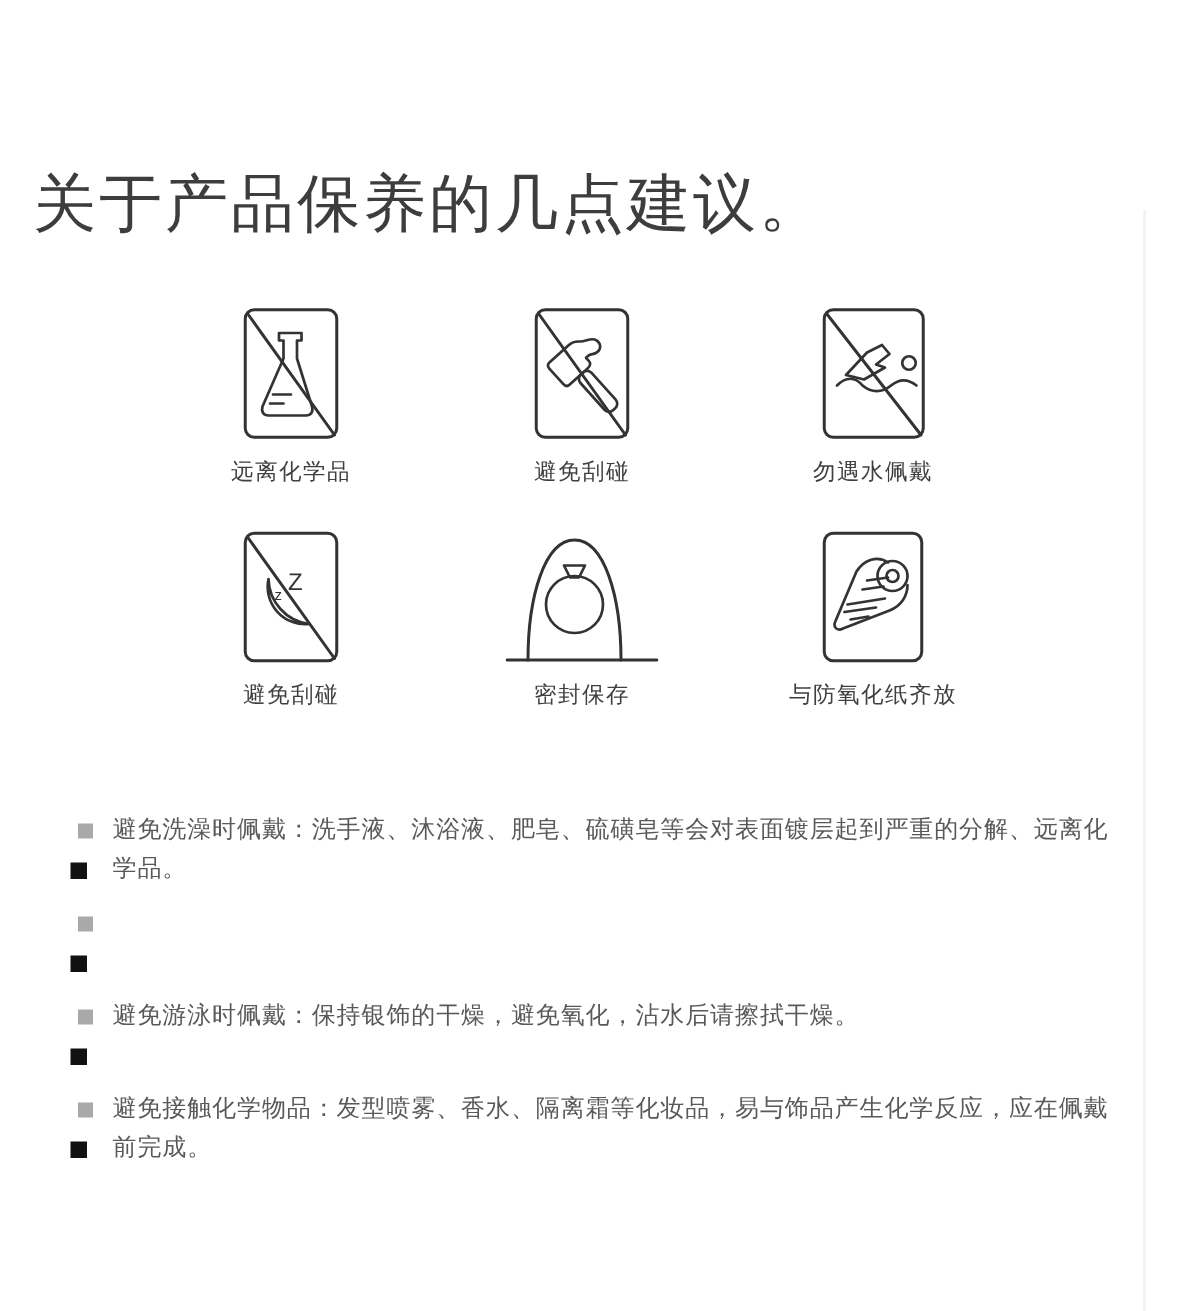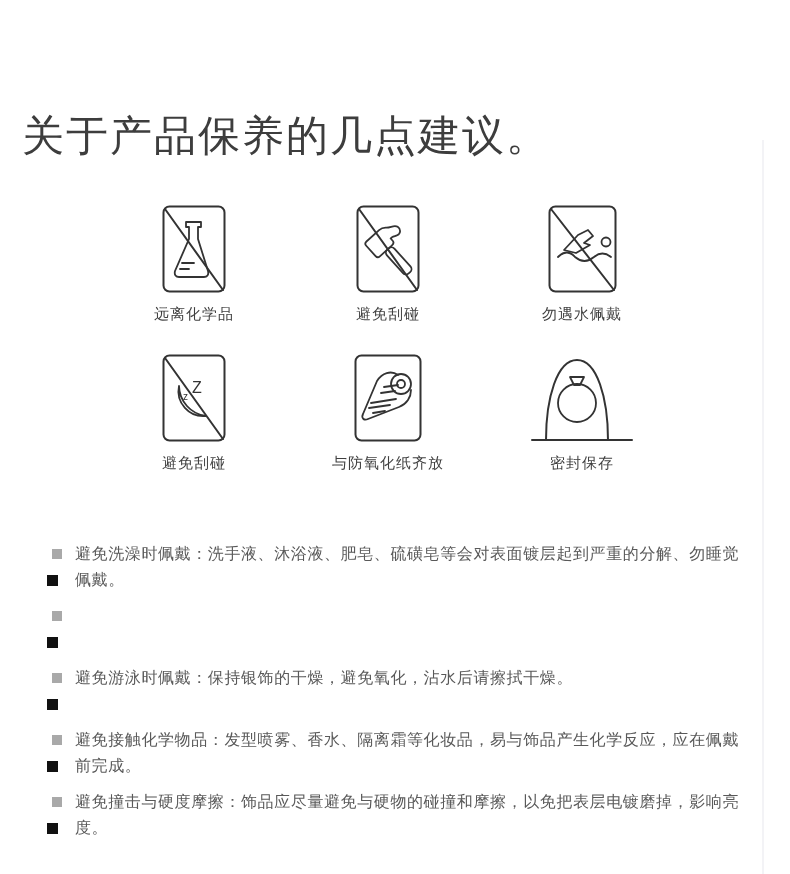--- a/index.html
+++ b/index.html
@@ -123,53 +123,53 @@
         <text x="30" y="39" font-size="16" font-family="Liberation Sans, sans-serif" fill="#333333" stroke="none">Z</text>
         <text x="21" y="46" font-size="10" font-family="Liberation Sans, sans-serif" fill="#333333" stroke="none">z</text>
         <path d="M3,4 L61,85" stroke-width="2"></path>
       </svg>
     </div>
     <div class="icon-label">避免刮碰</div>
   </div>
 
   <div class="icon-cell">
     <div class="icon-box">
+      <svg width="102" height="86" viewBox="0 0 102 86" fill="none" stroke="#333333" stroke-width="1.8" stroke-linecap="round" stroke-linejoin="round">
+        <path d="M15,84 C15,42 26,4 46,4 C66,4 77,42 77,84" stroke-width="2"></path>
+        <circle cx="46" cy="47" r="19"></circle>
+        <path d="M39,21 L53,21 L49,29 L43,29 Z"></path>
+        <path d="M1,84 H101" stroke-width="2"></path>
+      </svg>
+    </div>
+    <div class="icon-label">密封保存</div>
+  </div>
+
+  <div class="icon-cell">
+    <div class="icon-box">
       <svg width="68" height="88" viewBox="0 0 68 88" fill="none" stroke="#333333" stroke-width="1.8" stroke-linecap="round" stroke-linejoin="round">
         <rect x="1.5" y="1.5" width="65" height="85" rx="6" stroke-width="2"></rect>
         <circle cx="47" cy="30" r="10"></circle>
         <circle cx="47" cy="30" r="4"></circle>
         <path d="M44,21 C37,16 28,19 23,27 L9,60 C7,64 10,67 14,65 L45,53 C53,50 57,43 57,36"></path>
         <path d="M30,33 L44,31 M27,39 L41,37 M17,49 L42,45 M15,54 L36,51 M19,59 L31,57"></path>
       </svg>
     </div>
     <div class="icon-label">与防氧化纸齐放</div>
   </div>
 
-  <div class="icon-cell">
-    <div class="icon-box">
-      <svg width="102" height="86" viewBox="0 0 102 86" fill="none" stroke="#333333" stroke-width="1.8" stroke-linecap="round" stroke-linejoin="round">
-        <path d="M15,84 C15,42 26,4 46,4 C66,4 77,42 77,84" stroke-width="2"></path>
-        <circle cx="46" cy="47" r="19"></circle>
-        <path d="M39,21 L53,21 L49,29 L43,29 Z"></path>
-        <path d="M1,84 H101" stroke-width="2"></path>
-      </svg>
-    </div>
-    <div class="icon-label">密封保存</div>
-  </div>
-
 </div>
 
 <div class="tips">
 
   <div class="tip">
     <div class="tip-markers">
       <span class="sq-gray"></span>
       <span class="sq-black"></span>
     </div>
-    <div class="tip-text">避免洗澡时佩戴：洗手液、沐浴液、肥皂、硫磺皂等会对表面镀层起到严重的分解、勿睡觉佩戴。</div>
+    <div class="tip-text">避免洗澡时佩戴：洗手液、沐浴液、肥皂、硫磺皂等会对表面镀层起到严重的分解、远离化学品。</div>
   </div>
 
   <div class="tip">
     <div class="tip-markers">
       <span class="sq-gray"></span>
       <span class="sq-black"></span>
     </div>
   </div>
 
   <div class="tip">
@@ -181,23 +181,16 @@
   </div>
 
   <div class="tip">
     <div class="tip-markers">
       <span class="sq-gray"></span>
       <span class="sq-black"></span>
     </div>
     <div class="tip-text">避免接触化学物品：发型喷雾、香水、隔离霜等化妆品，易与饰品产生化学反应，应在佩戴前完成。</div>
   </div>
 
-  <div class="tip">
-    <div class="tip-markers">
-      <span class="sq-gray"></span>
-      <span class="sq-black"></span>
-    </div>
-    <div class="tip-text">避免撞击与硬度摩擦：饰品应尽量避免与硬物的碰撞和摩擦，以免把表层电镀磨掉，影响亮度。</div>
-  </div>
 
 </div>
 
 <div class="right-divider"></div>
 
 </body></html>

